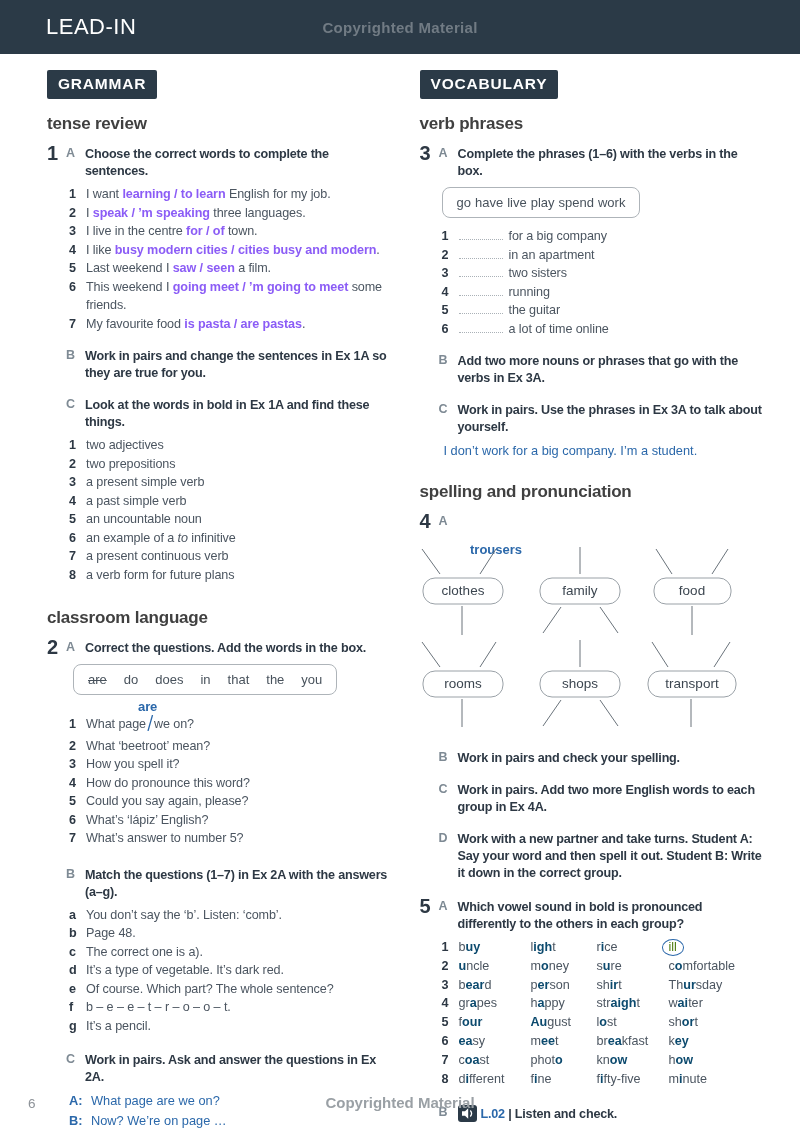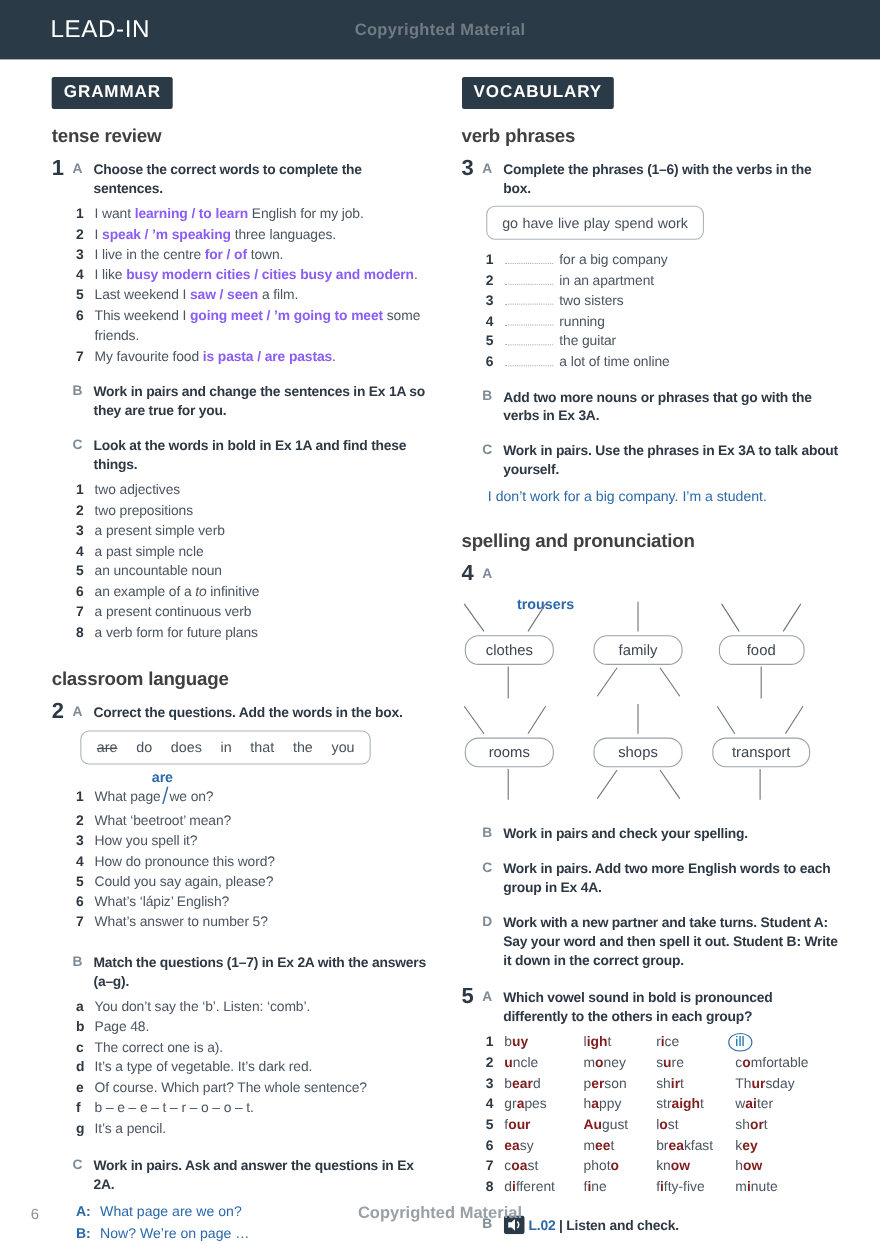--- a/index.html
+++ b/index.html
@@ -51,23 +51,23 @@
   .diagram{margin:6px 0 2px 0;display:block;}
   .diagram text{font-family:"Liberation Sans",sans-serif;font-size:13.5px;fill:#3c4650;}
   .diagram .answer-text{fill:#2b68aa;font-weight:bold;font-size:13px;}
   .diagram rect{fill:#ffffff;stroke:#9aa1a7;stroke-width:1;}
   .diagram line{stroke:#6a737b;stroke-width:1;}
   
   .pron{margin:3px 0 0 22px;}
   .pron-row{display:grid;grid-template-columns:17px 72px 66px 72px auto;line-height:18.8px;font-size:12.6px;}
   .pron-row .li-num{line-height:18.8px;}
   .pron-word{color:#4b5560;white-space:nowrap;}
-  .pron-word b{color:#7f1d1d;}
+  .pron-word b{color:#0c4a6e;}
   .circled{display:inline-block;border:1.5px solid #2b68aa;border-radius:50%;padding:0 6px 1px;
-        margin-left:-7px;line-height:14px;color:#0369a1;}
+        margin-left:-7px;line-height:14px;color:#4d7c0f;}
   
   .footer{position:absolute;left:0;right:0;bottom:20px;height:20px;}
   .page-num{position:absolute;left:28px;bottom:0;color:#8d9298;font-size:13.5px;}
   .watermark-bottom{position:absolute;left:0;right:0;bottom:0;text-align:center;color:#9aa0a5;font-weight:bold;font-size:15px;}
 </style>
 </head>
 <body>
 
 <div class="page">
 
@@ -136,21 +136,21 @@
           <div class="row">
             <span class="li-num">2</span>
             <span class="li-text">two prepositions</span>
           </div>
           <div class="row">
             <span class="li-num">3</span>
             <span class="li-text">a present simple verb</span>
           </div>
           <div class="row">
             <span class="li-num">4</span>
-            <span class="li-text">a past simple ncle</span>
+            <span class="li-text">a past simple verb</span>
           </div>
           <div class="row">
             <span class="li-num">5</span>
             <span class="li-text">an uncountable noun</span>
           </div>
           <div class="row">
             <span class="li-num">6</span>
             <span class="li-text">an example of a <i>to</i> infinitive</span>
           </div>
           <div class="row">

